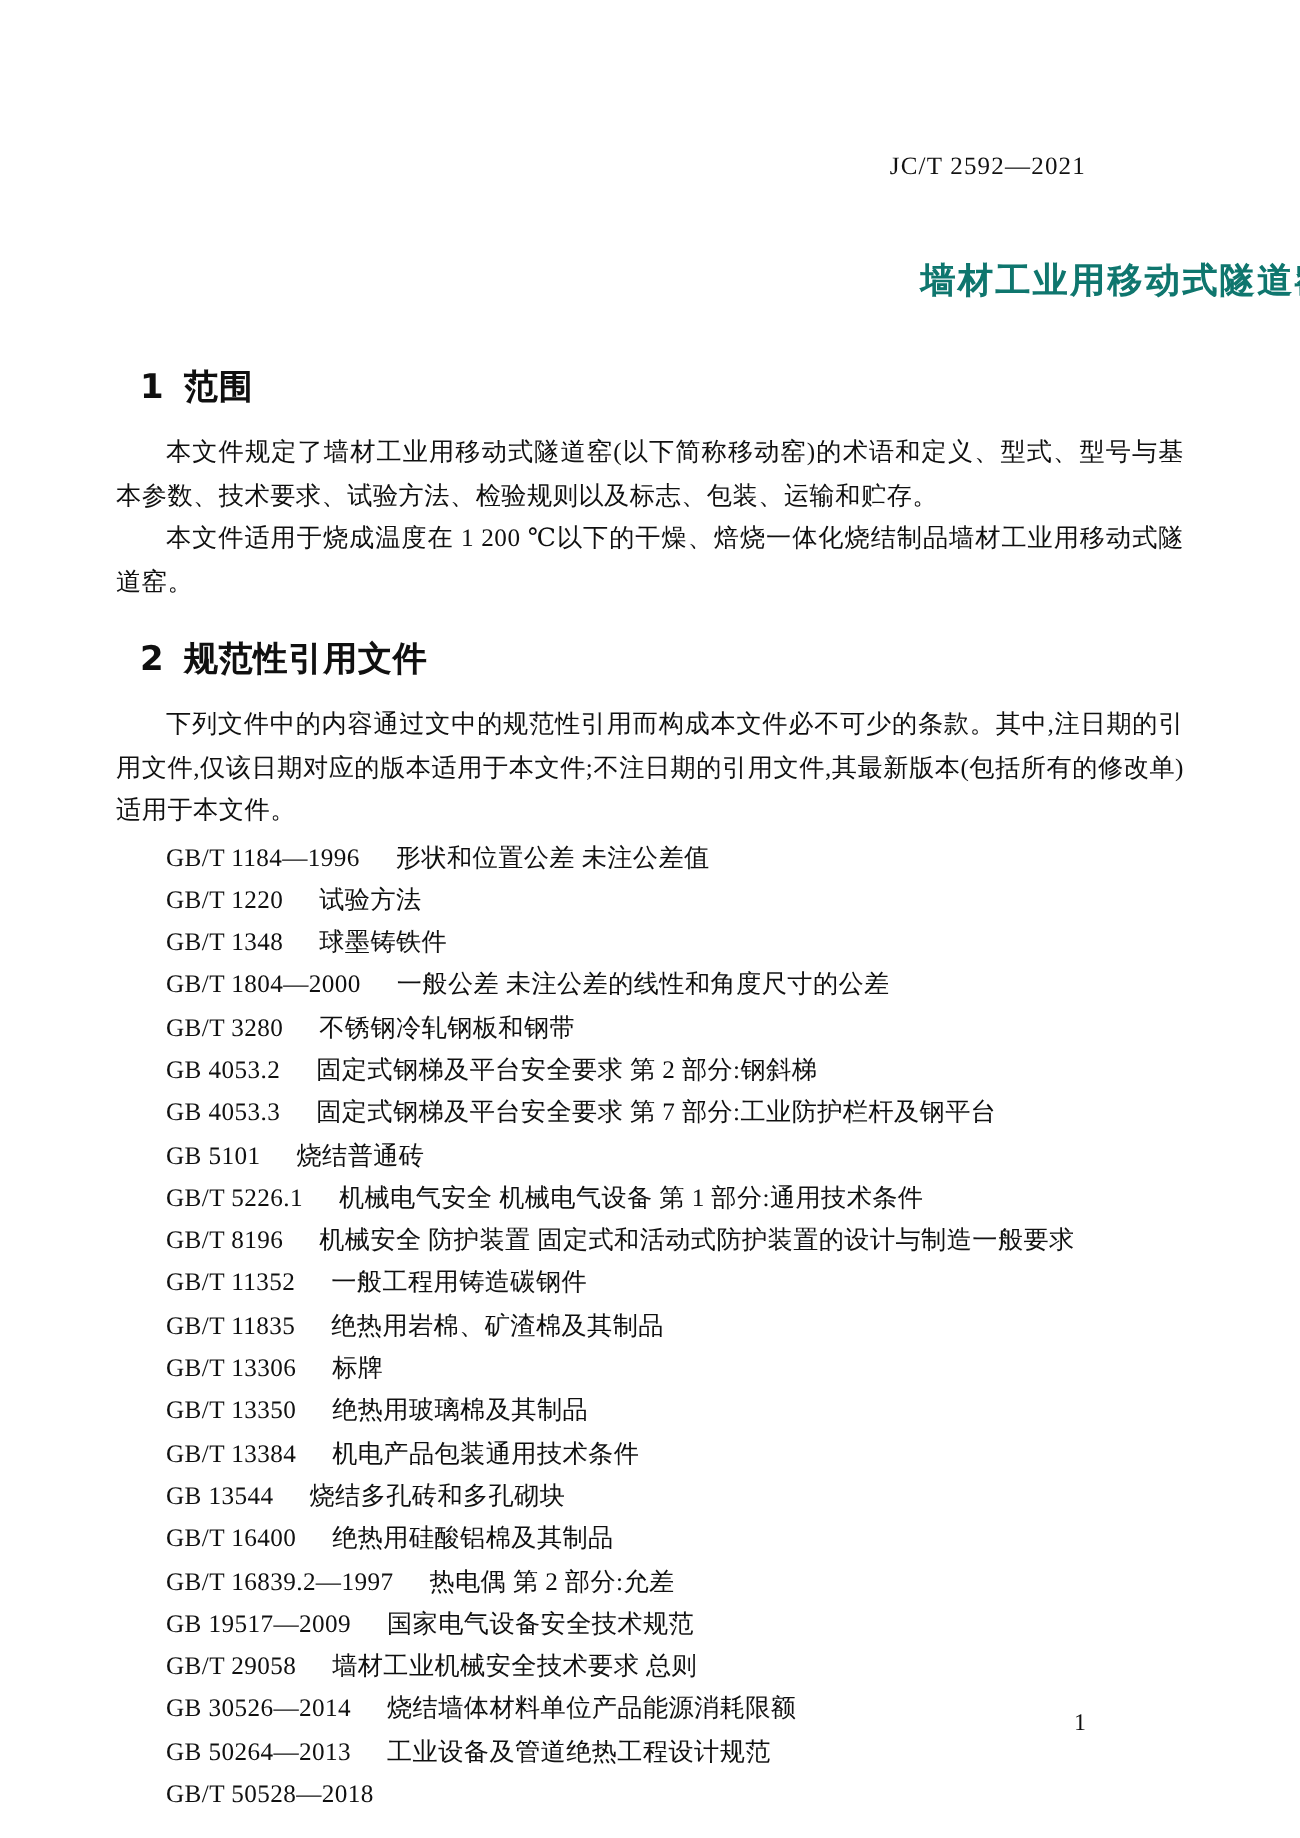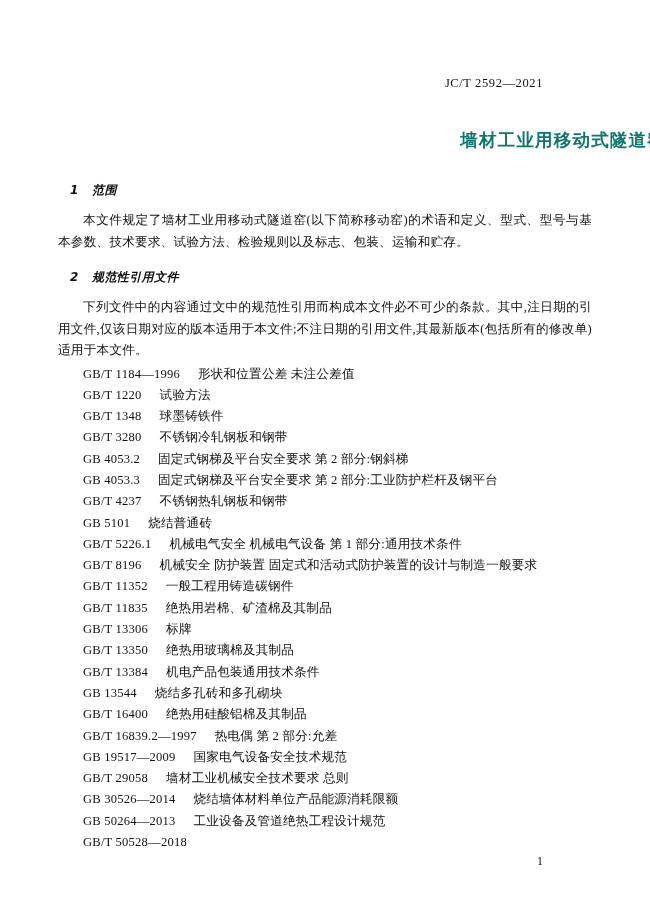--- a/index.html
+++ b/index.html
@@ -43,26 +43,25 @@
     font-family: "DejaVu Sans", "Liberation Sans", sans-serif;
     color: #0f766e;
   }
   .content {
     position: absolute;
     top: 182px;
     left: 58px;
     width: 534px;
   }
   .clause-head {
-    font-size: 12px;
+    font-size: 17px;
     font-weight: bold;
     font-family: "DejaVu Sans", "Liberation Sans", sans-serif;
     letter-spacing: 0.4px;
     margin: 0 0 11px 12px;
-    font-style: italic;
   }
   .clause-head .num {
     display: inline-block;
     width: 22px;
   }
   .para {
     font-size: 12.6px;
     line-height: 21.5px;
     letter-spacing: 0.25px;
     margin: 0 0 0 0;
@@ -111,37 +110,38 @@
 
   <div class="doc-title">墙材工业用移动式隧道窑</div>
 
   <div class="content">
 
     <div class="clause-head">
       <span class="num">1</span><span>范围</span>
     </div>
 
     <p class="para indent">本文件规定了墙材工业用移动式隧道窑(以下简称移动窑)的术语和定义、型式、型号与基本参数、技术要求、试验方法、检验规则以及标志、包装、运输和贮存。</p>
+    <p class="para indent">本文件适用于烧成温度在 1 200 ℃以下的干燥、焙烧一体化烧结制品墙材工业用移动式隧道窑。</p>
 
     <div class="sec2-gap"></div>
 
     <div class="clause-head">
       <span class="num">2</span><span>规范性引用文件</span>
     </div>
 
     <p class="para indent">下列文件中的内容通过文中的规范性引用而构成本文件必不可少的条款。其中,注日期的引用文件,仅该日期对应的版本适用于本文件;不注日期的引用文件,其最新版本(包括所有的修改单)适用于本文件。</p>
 
     <ul class="ref-list">
       <li><span class="ref-code">GB/T 1184—1996</span><span class="ref-gap-wide"></span><span>形状和位置公差   未注公差值</span></li>
       <li><span class="ref-code">GB/T 1220</span><span class="ref-gap-wide"></span><span>试验方法</span></li>
       <li><span class="ref-code">GB/T 1348</span><span class="ref-gap-wide"></span><span>球墨铸铁件</span></li>
+      <li><span class="ref-code">GB/T 1804—2000</span><span class="ref-gap-wide"></span><span>一般公差   未注公差的线性和角度尺寸的公差</span></li>
       <li><span class="ref-code">GB/T 3280</span><span class="ref-gap-wide"></span><span>不锈钢冷轧钢板和钢带</span></li>
       <li><span class="ref-code">GB 4053.2</span><span class="ref-gap-wide"></span><span>固定式钢梯及平台安全要求   第 2 部分:钢斜梯</span></li>
-      <li><span class="ref-code">GB 4053.3</span><span class="ref-gap-wide"></span><span>固定式钢梯及平台安全要求   第 2 部分:工业防护栏杆及钢平台</span></li>
-      <li><span class="ref-code">GB/T 4237</span><span class="ref-gap-wide"></span><span>不锈钢热轧钢板和钢带</span></li>
+      <li><span class="ref-code">GB 4053.3</span><span class="ref-gap-wide"></span><span>固定式钢梯及平台安全要求   第 7 部分:工业防护栏杆及钢平台</span></li>
       <li><span class="ref-code">GB 5101</span><span class="ref-gap-wide"></span><span>烧结普通砖</span></li>
       <li><span class="ref-code">GB/T 5226.1</span><span class="ref-gap-wide"></span><span>机械电气安全   机械电气设备   第 1 部分:通用技术条件</span></li>
       <li><span class="ref-code">GB/T 8196</span><span class="ref-gap-wide"></span><span>机械安全   防护装置   固定式和活动式防护装置的设计与制造一般要求</span></li>
       <li><span class="ref-code">GB/T 11352</span><span class="ref-gap-wide"></span><span>一般工程用铸造碳钢件</span></li>
       <li><span class="ref-code">GB/T 11835</span><span class="ref-gap-wide"></span><span>绝热用岩棉、矿渣棉及其制品</span></li>
       <li><span class="ref-code">GB/T 13306</span><span class="ref-gap-wide"></span><span>标牌</span></li>
       <li><span class="ref-code">GB/T 13350</span><span class="ref-gap-wide"></span><span>绝热用玻璃棉及其制品</span></li>
       <li><span class="ref-code">GB/T 13384</span><span class="ref-gap-wide"></span><span>机电产品包装通用技术条件</span></li>
       <li><span class="ref-code">GB 13544</span><span class="ref-gap-wide"></span><span>烧结多孔砖和多孔砌块</span></li>
       <li><span class="ref-code">GB/T 16400</span><span class="ref-gap-wide"></span><span>绝热用硅酸铝棉及其制品</span></li>

